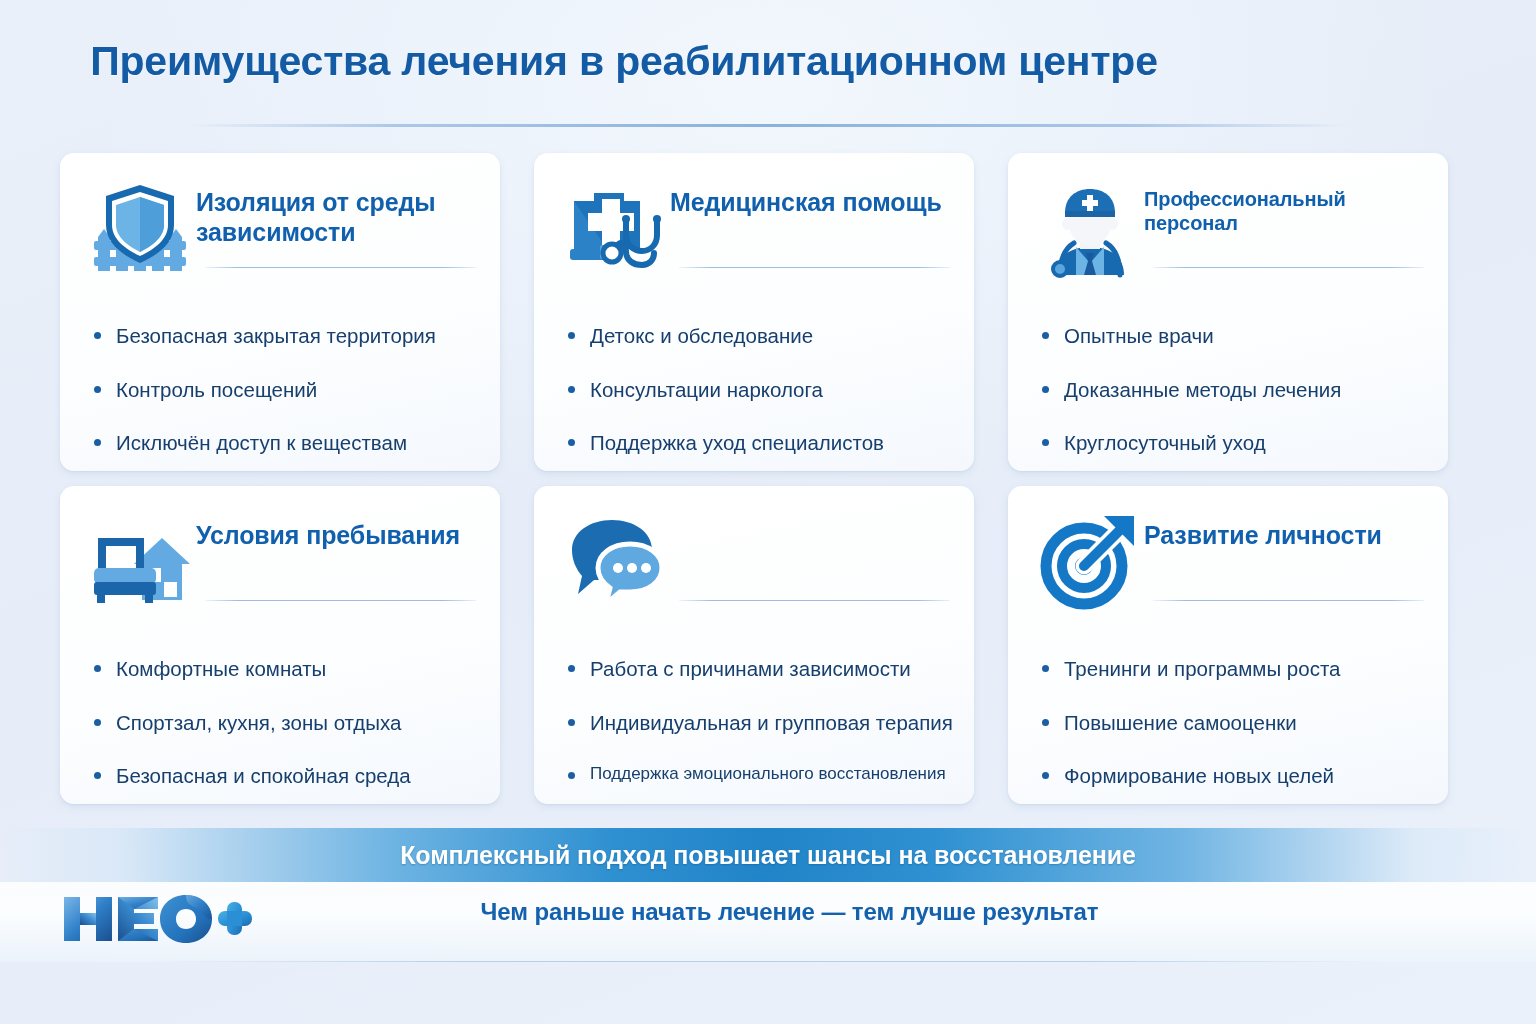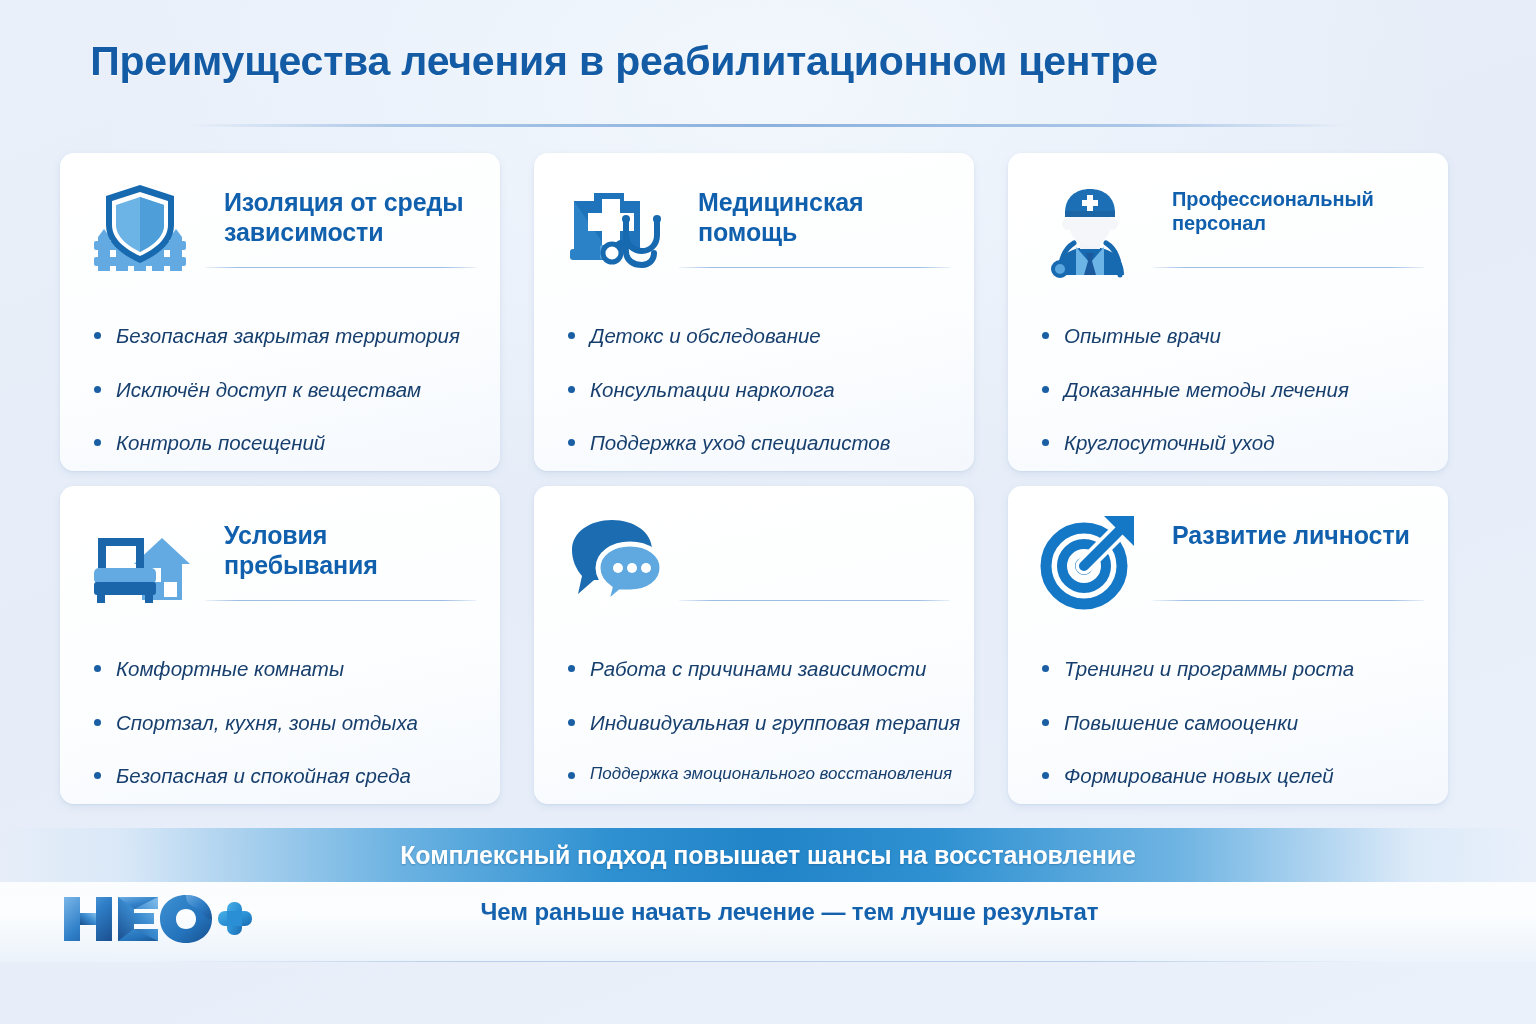--- a/index.html
+++ b/index.html
@@ -76,21 +76,21 @@
     box-shadow: 0 3px 9px rgba(90,130,180,0.12),
                 0 1px 2px rgba(90,130,180,0.10);
     padding: 26px 28px 18px 30px;
     overflow: hidden;
   }
 
   
   .card-head {
     display: flex;
     align-items: flex-start;
-    gap: 30px;
+    gap: 2px;
     min-height: 92px;
   }
   .card-icon {
     flex: 0 0 auto;
     width: 104px;
     height: 100px;
     position: relative;
   }
   .card-icon svg { display: block; width: 100%; height: 100%; overflow: visible; }
 
@@ -122,21 +122,20 @@
     margin-top: 44px;
   }
   .bullets li {
     position: relative;
     padding-left: 26px;
     margin-bottom: 28px;
     font-size: 20.5px;
     color: #173f6e;
     line-height: 1.25;
     white-space: nowrap;
-    font-style: italic;
   }
   .bullets li:last-child { margin-bottom: 0; }
   .bullets li::before {
     content: "";
     position: absolute;
     left: 4px;
     top: 9px;
     width: 7px;
     height: 7px;
     border-radius: 50%;
@@ -251,22 +250,22 @@
             <path d="M50 13 L78 22 L78 46 C78 60 65 70 50 77 C35 70 22 60 22 46 L22 22 Z" fill="#ffffff"></path>
             <path d="M50 18 L74 26 L74 46 C74 58 62 67 50 73 C38 67 26 58 26 46 L26 26 Z" fill="#6cb3e6"></path>
             <path d="M50 18 L74 26 L74 46 C74 58 62 67 50 73 Z" fill="#4d9ed9"></path>
           </svg>
         </div>
         <div class="card-title">Изоляция от среды зависимости</div>
       </div>
       <div class="card-rule"></div>
       <ul class="bullets">
         <li>Безопасная закрытая территория</li>
+        <li>Контроль посещений</li>
         <li>Исключён доступ к веществам</li>
-        <li>Контроль посещений</li>
       </ul>
     </div>
 
     <div class="card">
       <div class="card-head">
         <div class="card-icon">
           <svg viewBox="0 0 104 100">
 
             <path d="M10 22 L30 22 L30 14 L60 14 L60 22 L76 22 L76 70 L10 70 Z" fill="#2b82c6"></path>
             <path d="M10 22 L30 22 L30 14 L60 14 L60 22 L76 22 L76 70 L43 70 Z" fill="#1f73ba"></path>

